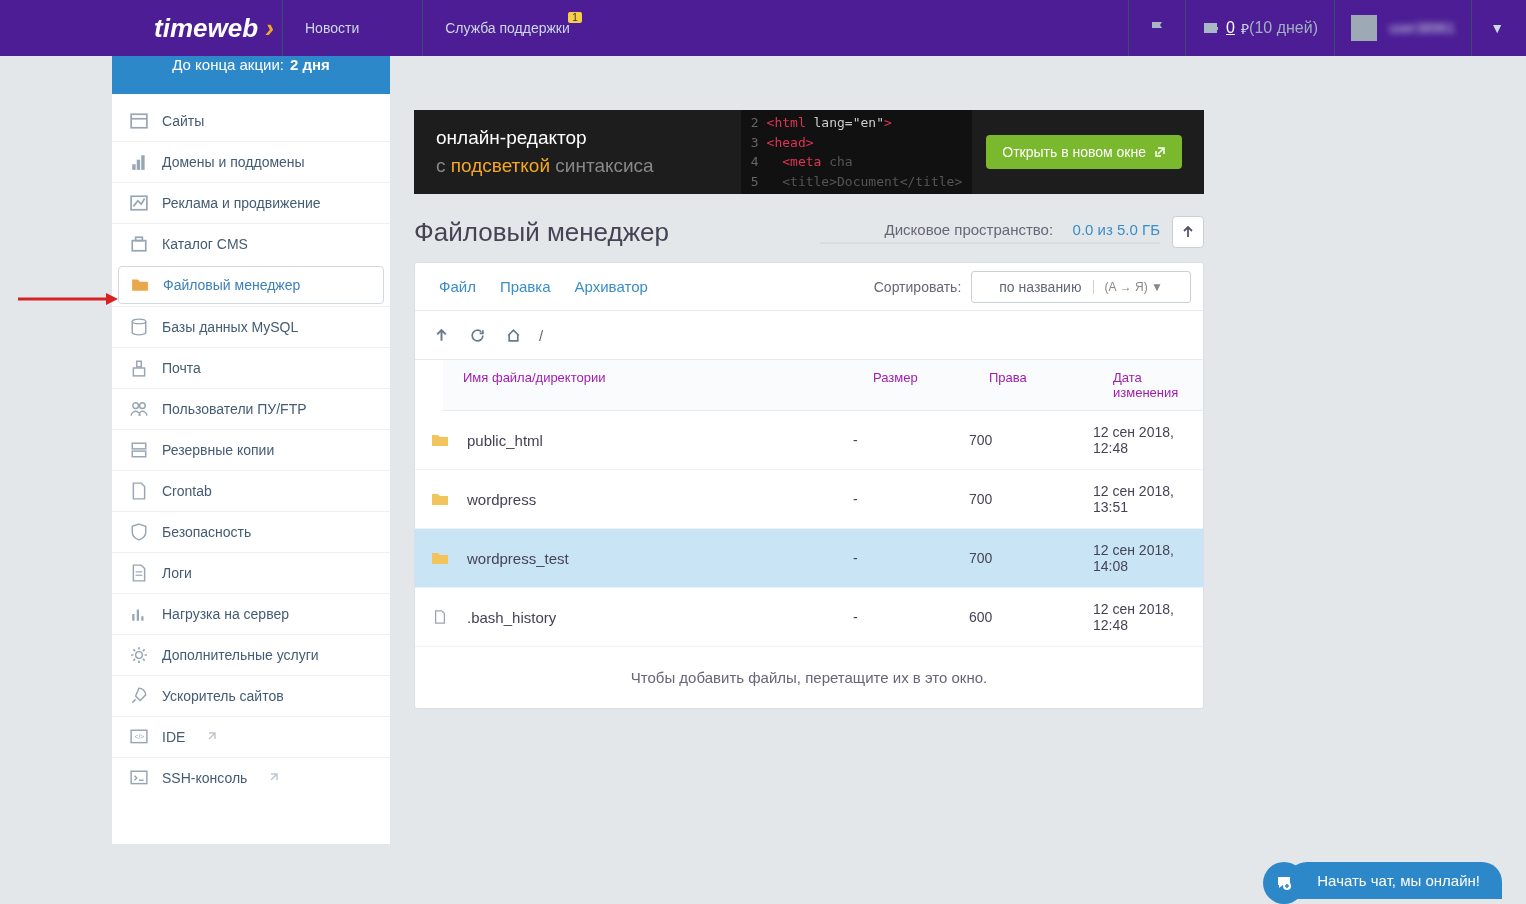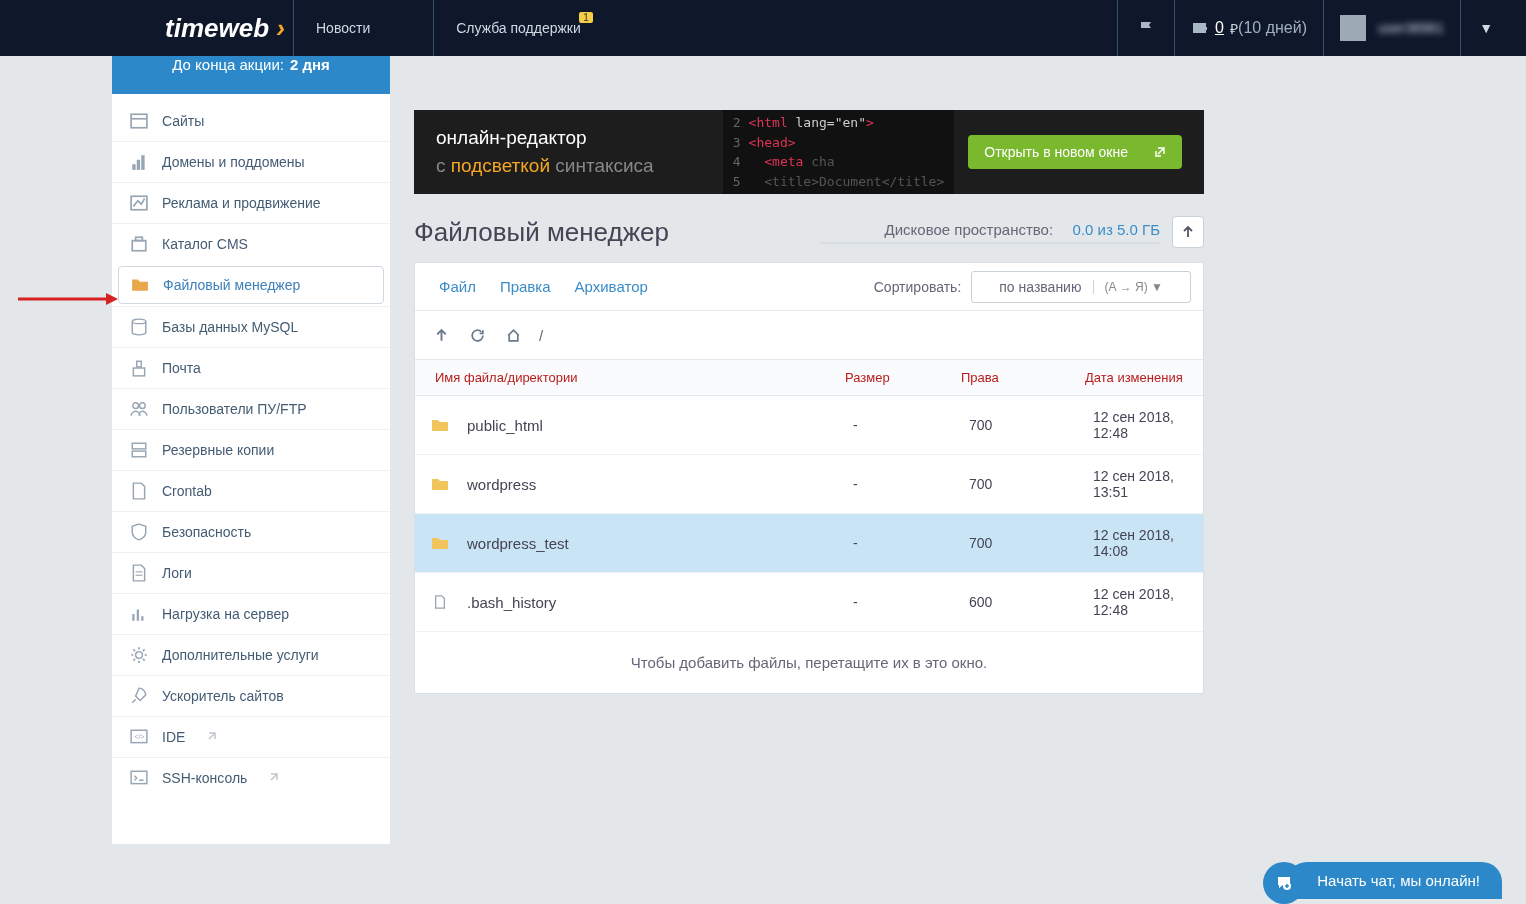--- a/index.html
+++ b/index.html
@@ -3,25 +3,25 @@
 <meta charset="utf-8">
 <style>
 * { box-sizing: border-box; margin: 0; padding: 0; }
 body {
   font-family: Arial, sans-serif;
   background: #e3e7ea;
   font-size: 14px;
   color: #445;
 }
 .header {
-  background: #0f172a;
+  background: #4c1d95;
   height: 56px;
   display: flex;
   align-items: center;
-  padding: 15px;
+  padding: 4px;
 }
 .logo {
   width: 278px;
   padding-left: 150px;
   color: #fff;
   font-size: 26px;
   font-weight: bold;
   font-style: italic;
 }
 .logo span.arrow { color: #f5a623; }
@@ -132,21 +132,21 @@
 .open-btn {
   background: #7ab82e;
   color: #fff;
   padding: 9px 16px;
   border-radius: 4px;
   font-size: 14px;
   cursor: pointer;
   margin-left: 14px;
   display: inline-flex;
   align-items: center;
-  gap: 26px;
+  gap: 8px;
 }
 .title-row { display: flex; align-items: center; margin: 22px 0 14px; }
 .page-title { font-size: 26px; color: #445; font-weight: normal; }
 .disk-box { margin-left: auto; text-align: right; }
 .disk-label { color: #667; font-size: 15px; margin-bottom: 6px; }
 .disk-val { color: #3a8dc8; font-size: 15px; }
 .disk-bar { width: 340px; height: 2px; background: #d8dde2; margin-top: 4px; }
 .upload-btn {
   margin-left: 12px;
   width: 32px;
@@ -192,22 +192,23 @@
   gap: 8px;
   border-bottom: 1px solid #e5eaef;
 }
 .bc-btn { width: 28px; height: 28px; display: flex; align-items: center; justify-content: center; cursor: pointer; border-radius: 3px; }
 .bc-btn svg { fill: #6a7a8a; width: 15px; height: 15px; }
 .bc-path { color: #667; margin-left: 4px; font-size: 15px; }
 .table-header {
   display: flex;
   padding: 10px 20px;
   border-bottom: 1px solid #e5eaef;
-  color: #b91c1c; font-size: 13px;
+  color: #a21caf; font-size: 13px;
   background: #fafbfc;
+  margin-left: 28px;
 }
 .col-name { width: 410px; }
 .col-size { width: 116px; }
 .col-rights { width: 124px; }
 .col-date { flex: 1; }
 .file-row {
   display: flex;
   align-items: center;
   padding: 13px 12px;
   border-bottom: 1px solid #eff2f5;

